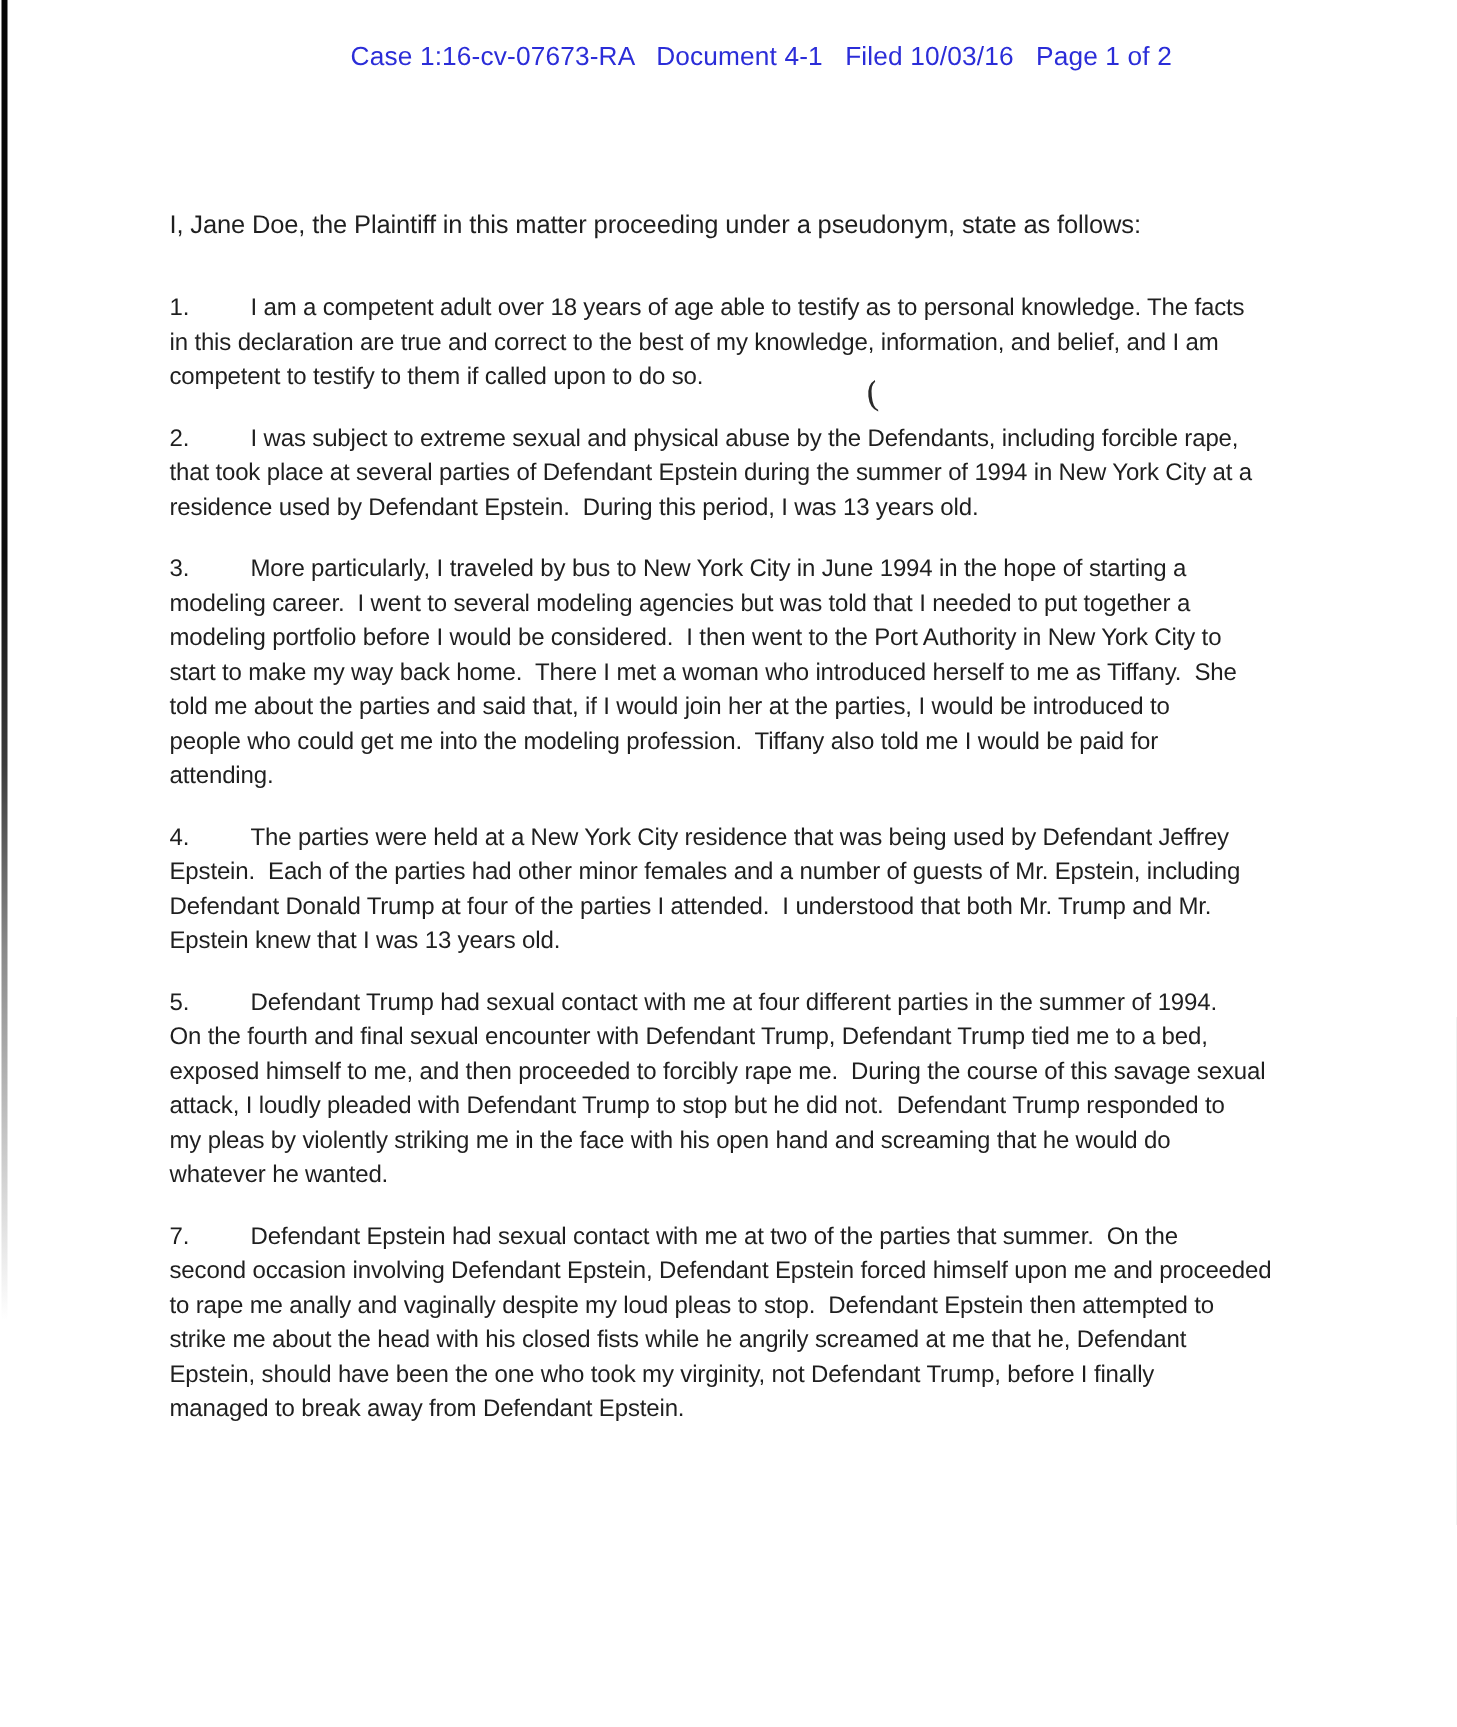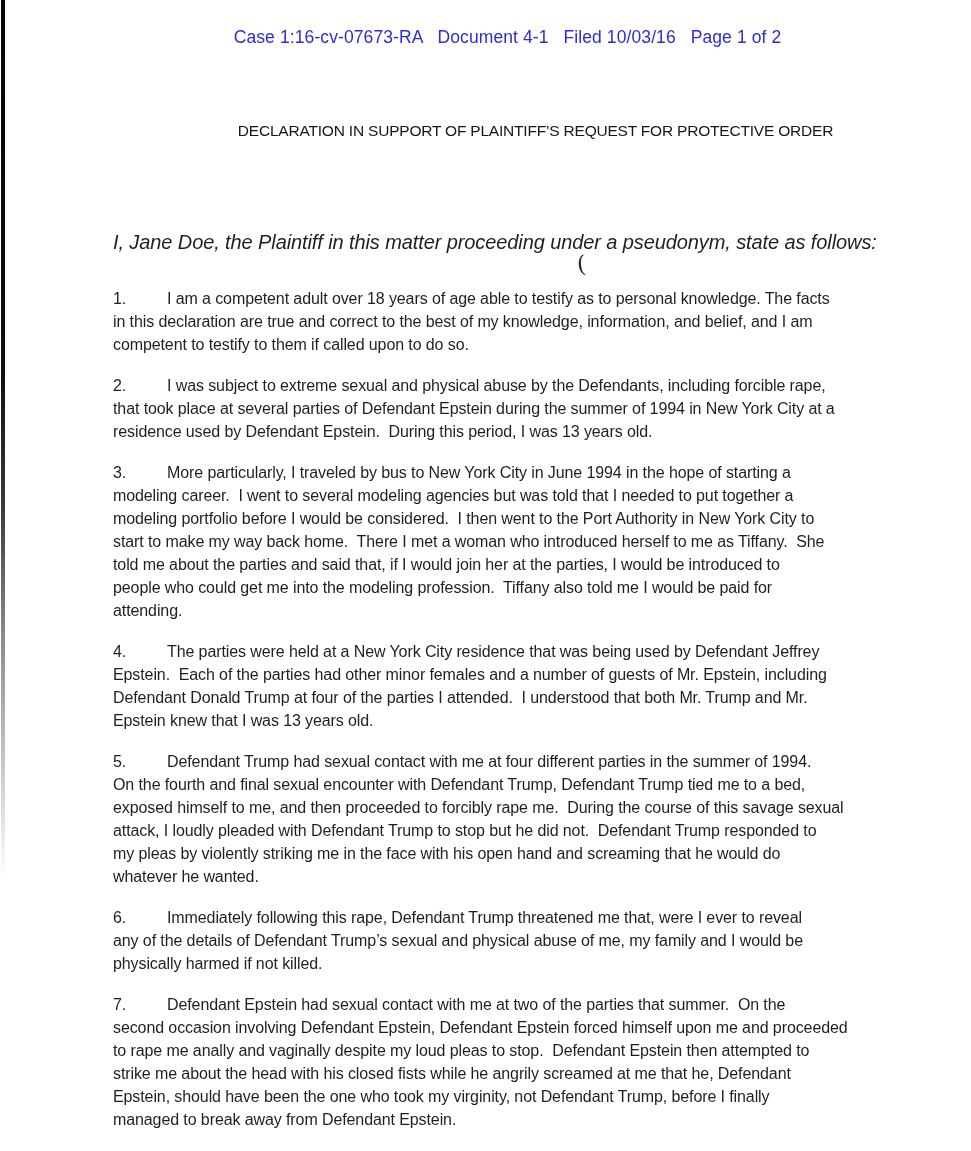--- a/index.html
+++ b/index.html
@@ -47,24 +47,23 @@
     margin-top: 70px;
     text-align: center;
     font-size: 15.5px;
     line-height: 23px;
     letter-spacing: -0.2px;
     color: #161616;
     white-space: pre;
   }
   .intro {
     margin-top: 89px;
-    font-size: 20px;
+    font-size: 17px;
     line-height: 23px;
     letter-spacing: -0.1px;
-    font-style: italic;
   }
   .stray-mark {
     position: absolute;
     left: 577px;
     top: 251px;
     font-size: 23px;
     color: #2a2a2a;
     transform: rotate(-6deg);
     font-family: "DejaVu Serif", serif;
   }
@@ -90,21 +89,20 @@
 <body>
 
 <div class="page">
 
   <div class="scan-edge"></div>
 
   <div class="case-header" style="color:#2b2dd8;">Case 1:16-cv-07673-RA   Document 4-1   Filed 10/03/16   Page 1 of 2</div>
 
   <div class="content">
 
-    <div class="doc-title">DECLARATION IN SUPPORT OF PLAINTIFF’S REQUEST FOR PROTECTIVE ORDER</div>
 
     <div class="intro">I, Jane Doe, the Plaintiff in this matter proceeding under a pseudonym, state as follows:</div>
 
     <p class="para first">
       <span class="para-num">1.</span><span class="para-text">I am a competent adult over 18 years of age able to testify as to personal knowledge. The facts
 in this declaration are true and correct to the best of my knowledge, information, and belief, and I am
 competent to testify to them if called upon to do so.</span>
     </p>
 
     <p class="para">
@@ -132,25 +130,20 @@
 
     <p class="para">
       <span class="para-num">5.</span><span class="para-text">Defendant Trump had sexual contact with me at four different parties in the summer of 1994.
 On the fourth and final sexual encounter with Defendant Trump, Defendant Trump tied me to a bed,
 exposed himself to me, and then proceeded to forcibly rape me.  During the course of this savage sexual
 attack, I loudly pleaded with Defendant Trump to stop but he did not.  Defendant Trump responded to
 my pleas by violently striking me in the face with his open hand and screaming that he would do
 whatever he wanted.</span>
     </p>
 
-    <p class="para">
-      <span class="para-num">6.</span><span class="para-text">Immediately following this rape, Defendant Trump threatened me that, were I ever to reveal
-any of the details of Defendant Trump’s sexual and physical abuse of me, my family and I would be
-physically harmed if not killed.</span>
-    </p>
 
     <p class="para">
       <span class="para-num">7.</span><span class="para-text">Defendant Epstein had sexual contact with me at two of the parties that summer.  On the
 second occasion involving Defendant Epstein, Defendant Epstein forced himself upon me and proceeded
 to rape me anally and vaginally despite my loud pleas to stop.  Defendant Epstein then attempted to
 strike me about the head with his closed fists while he angrily screamed at me that he, Defendant
 Epstein, should have been the one who took my virginity, not Defendant Trump, before I finally
 managed to break away from Defendant Epstein.</span>
     </p>
 

